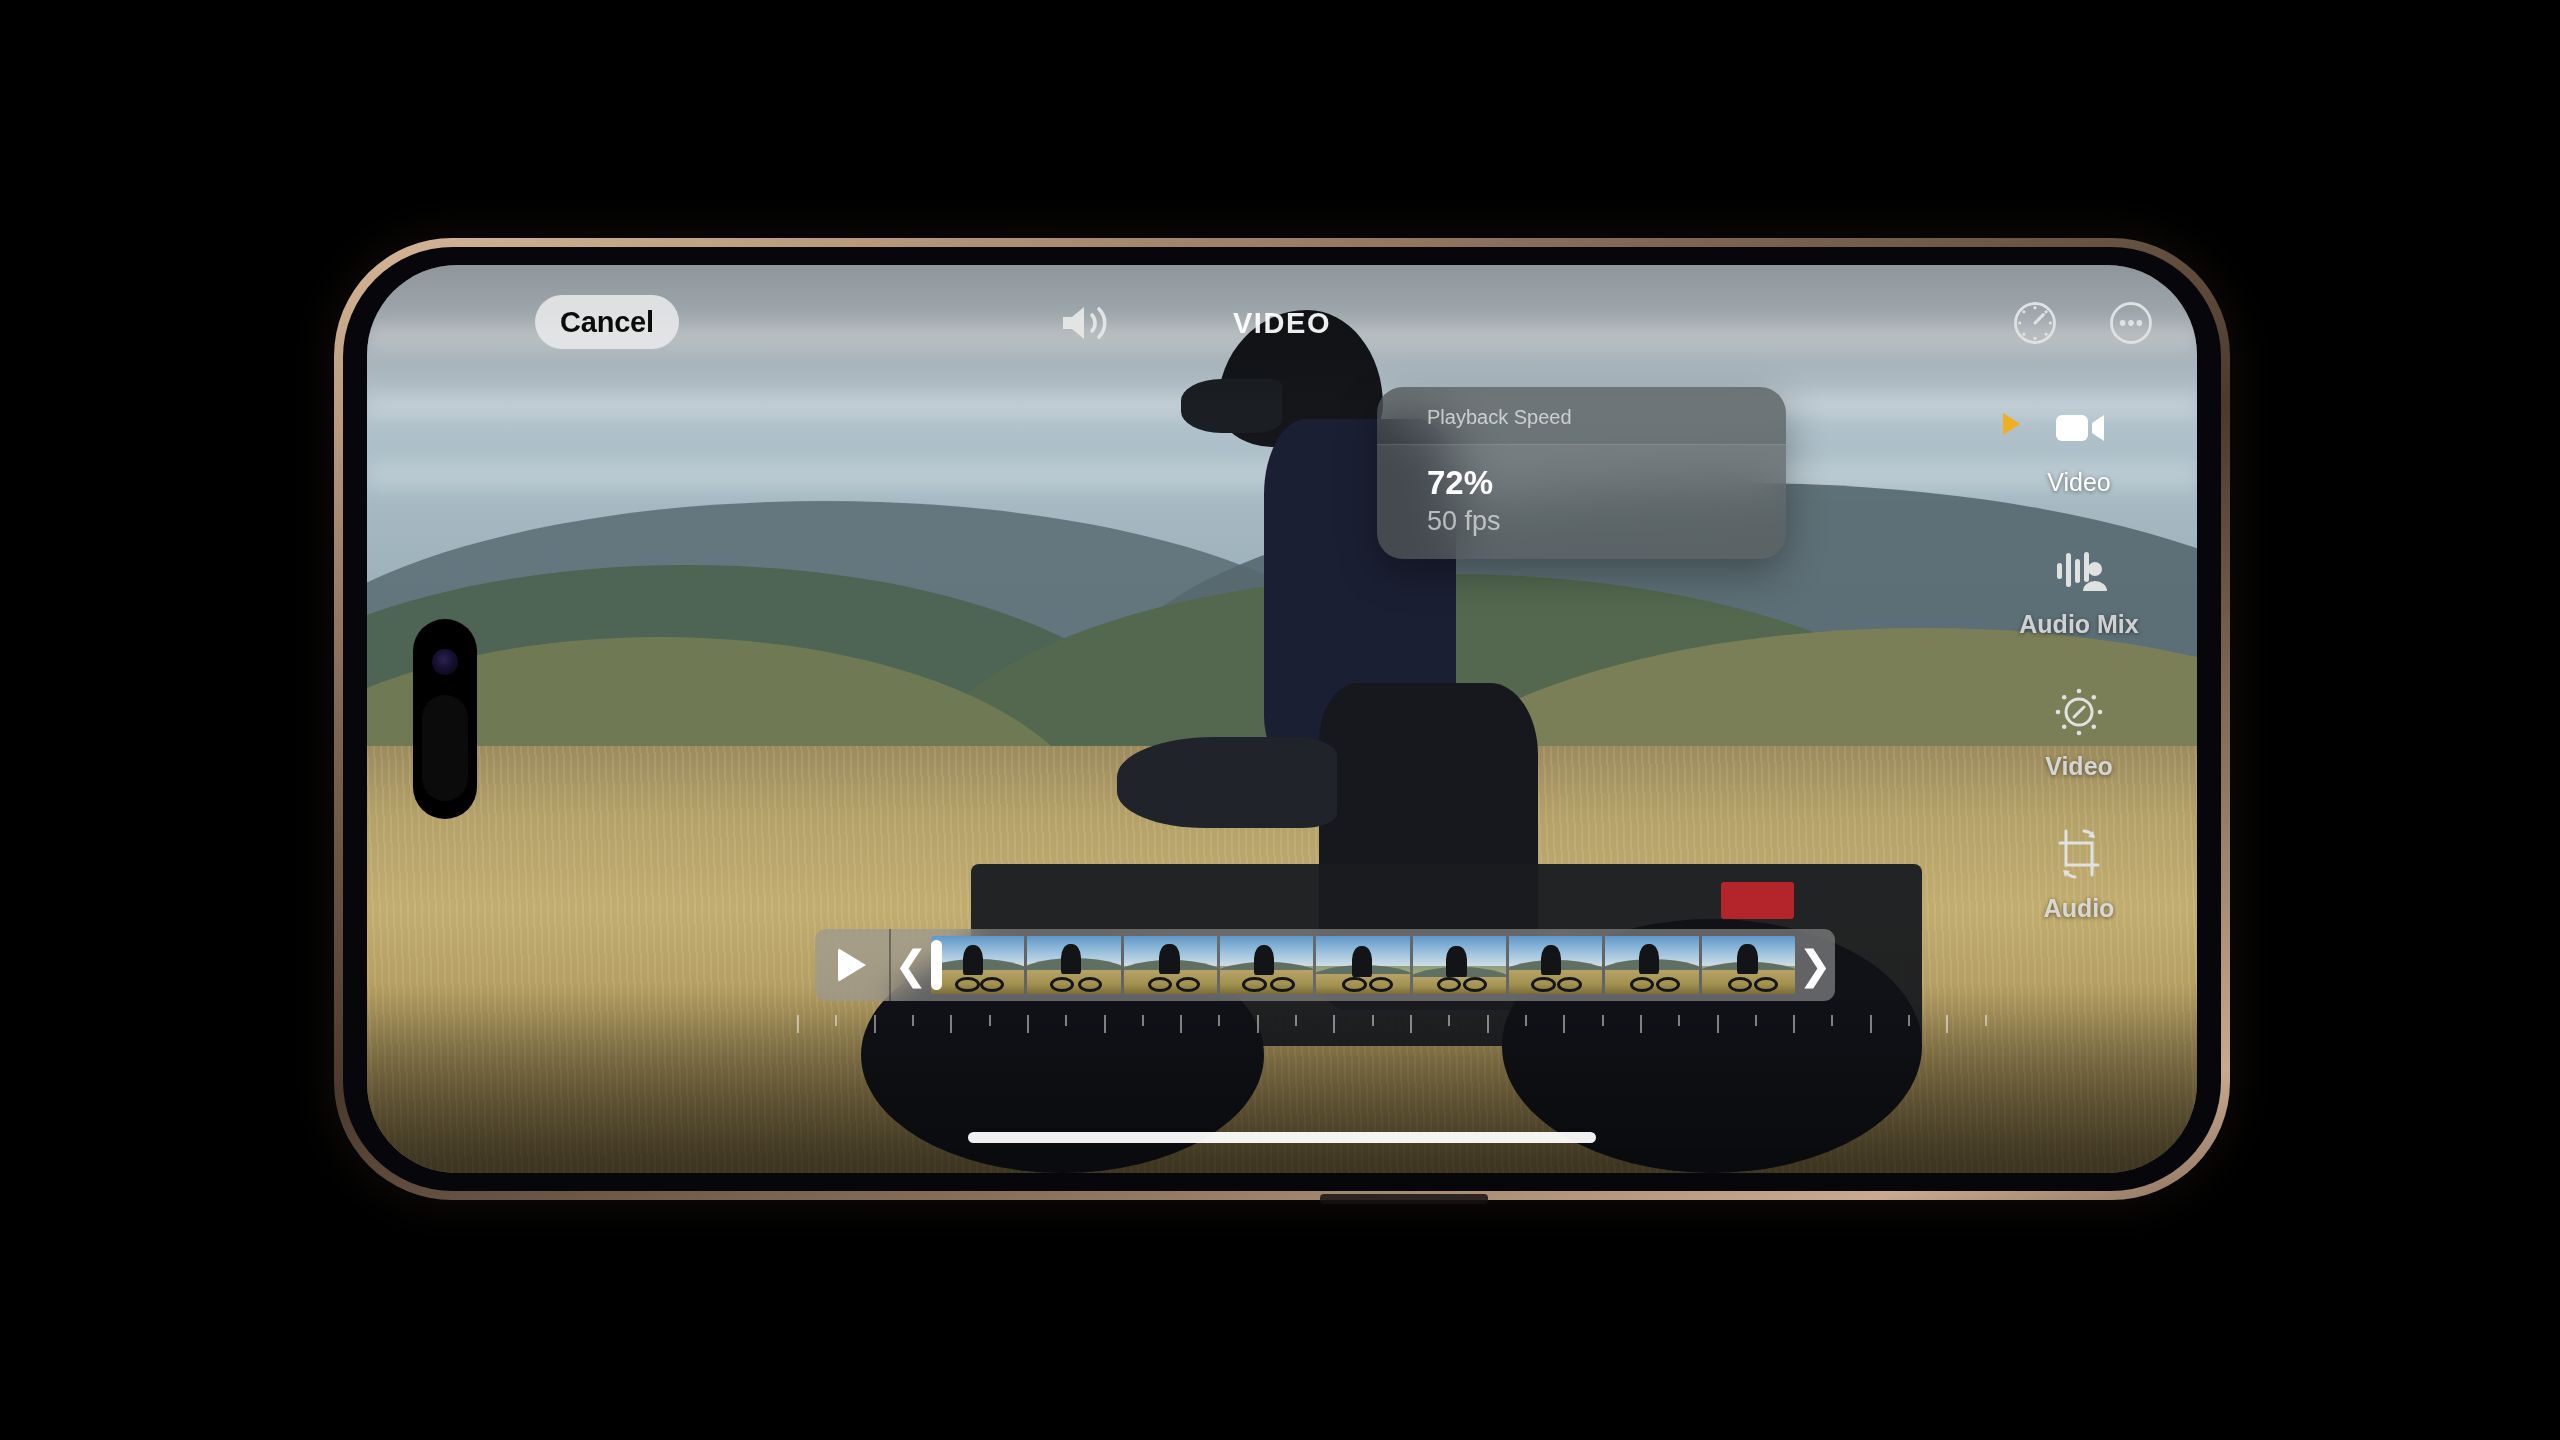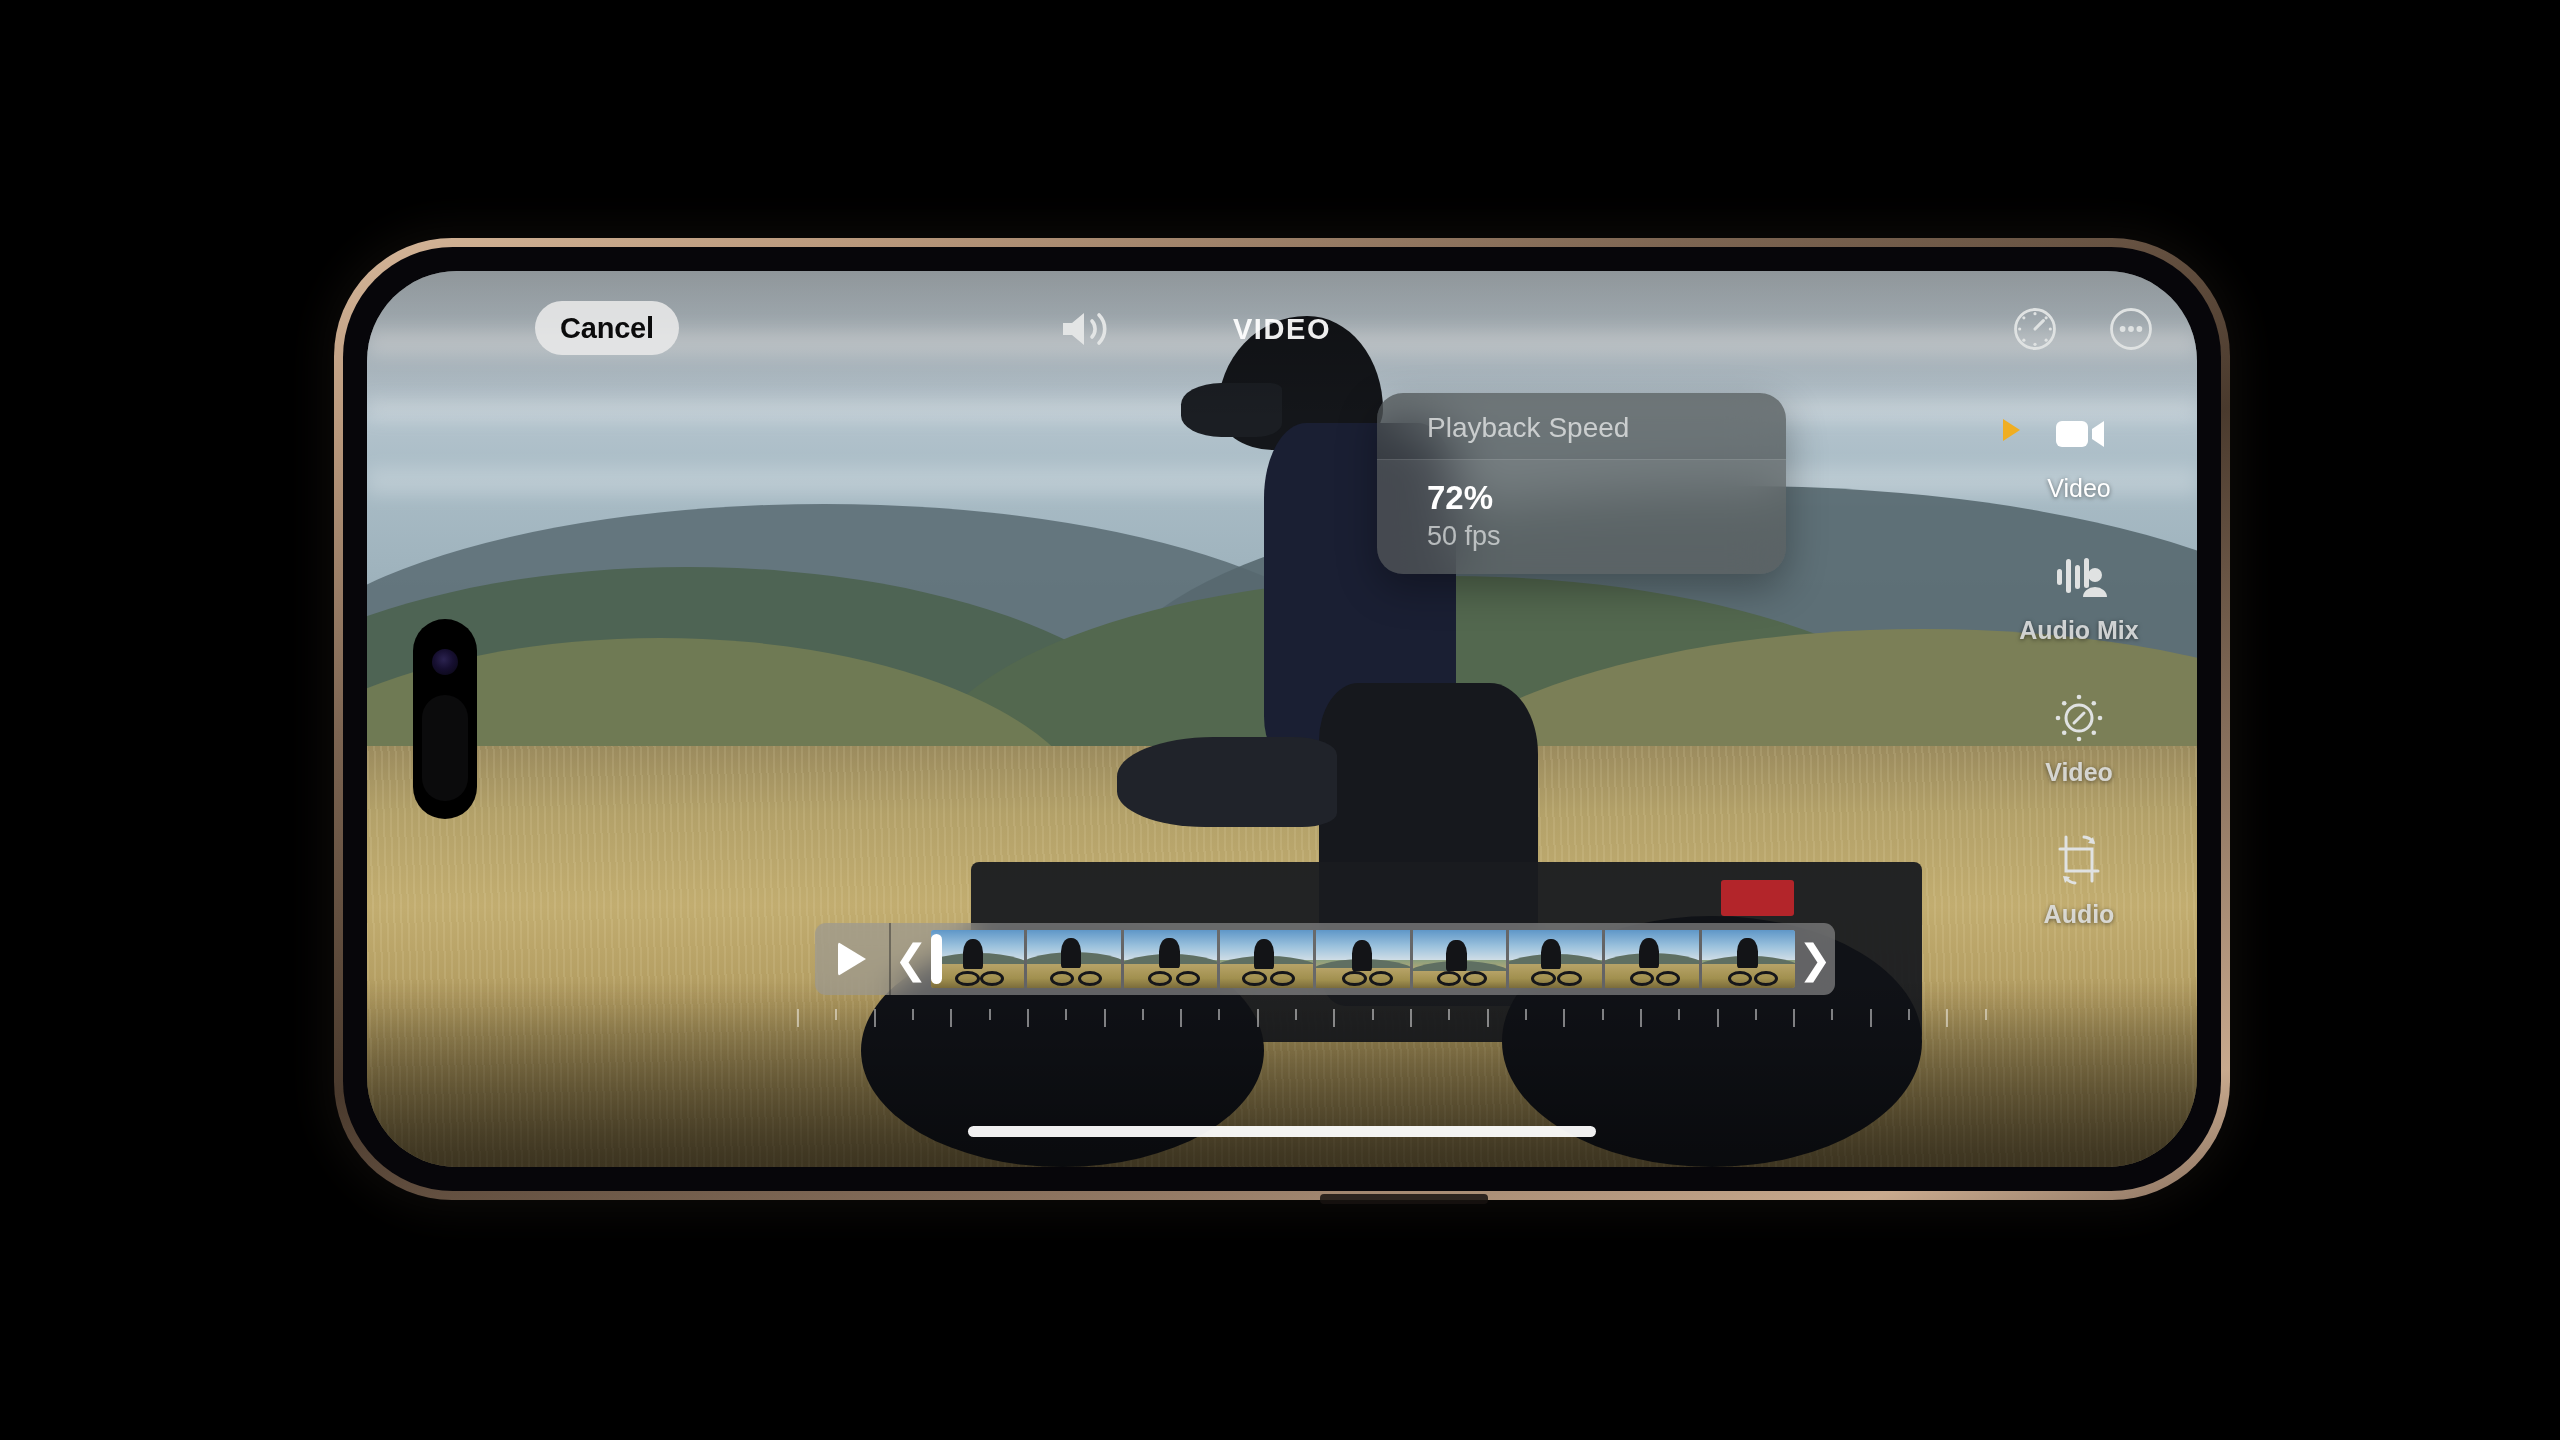--- a/index.html
+++ b/index.html
@@ -25,21 +25,21 @@
     border-radius: 118px;
     background: linear-gradient(160deg,#d6b79a 0%,#b9987c 12%,#7d6552 30%,#4a3a2d 52%,#8d7460 74%,#c9aa8e 92%,#8a7260 100%);
     padding: 9px;
     box-shadow: 0 0 42px 12px rgba(210,175,140,.06);
   }
   #phone-inner {
     position: relative;
     width: 100%; height: 100%;
     border-radius: 110px;
     background: #07060a;
-    padding: 24px 24px;
+    padding: 18px 24px;
   }
   #screen {
     position: relative;
     width: 100%; height: 100%;
     border-radius: 90px;
     overflow: hidden;
     background: #2a2c2b;
   }
 
   
@@ -147,21 +147,21 @@
     overflow: hidden;
     background: rgba(70,74,74,.66);
     backdrop-filter: blur(26px);
     -webkit-backdrop-filter: blur(26px);
     z-index: 28;
     box-shadow: 0 14px 40px rgba(0,0,0,.32);
   }
   #speed-menu-title {
     padding: 19px 26px 15px 50px;
     color: rgba(230,232,232,.78);
-    font-size: 28px; font-weight: 400;
+    font-size: 20px; font-weight: 400;
   }
   .speed-item {
     position: relative;
     padding: 20px 26px 22px 50px;
     border-top: 1px solid rgba(255,255,255,.10);
   }
   .speed-item .primary {
     color: #fff; font-size: 33px; font-weight: 600; line-height: 1.12;
   }
   .speed-item .secondary {

